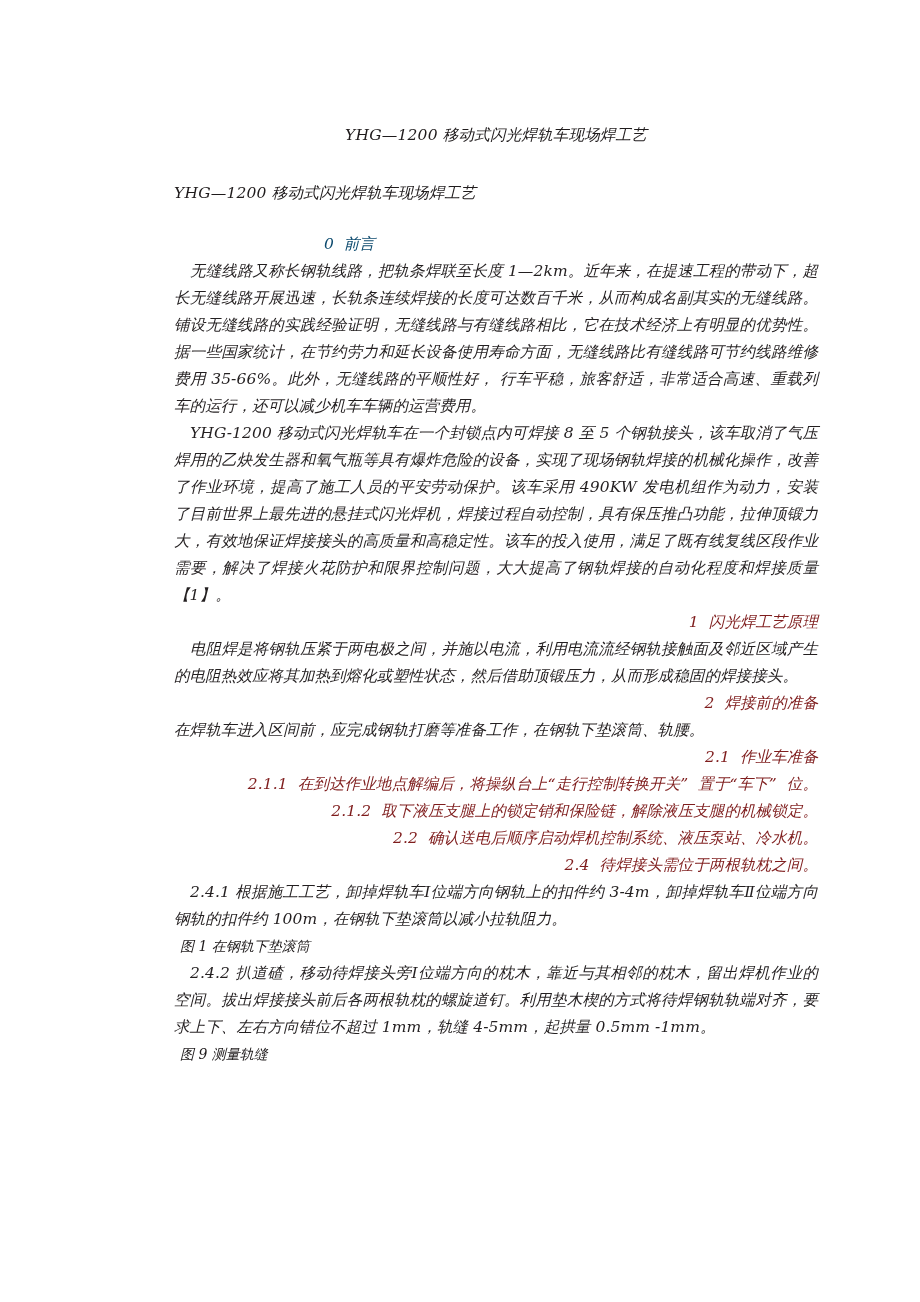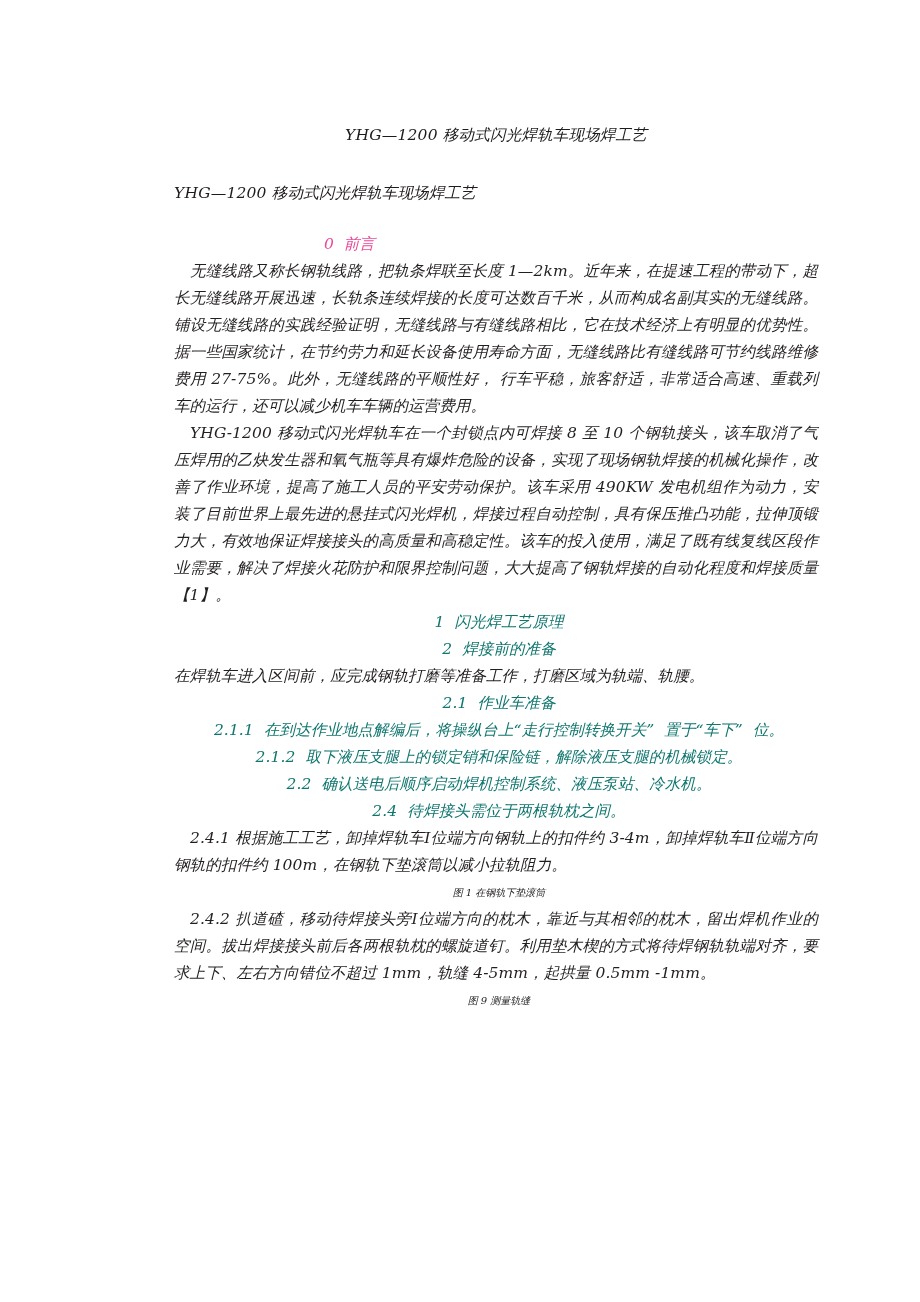--- a/index.html
+++ b/index.html
@@ -49,21 +49,21 @@
     margin-top: 36px;
     letter-spacing: 0.2px;
     color: #1f1b1c;
   }
 
   .sec-center {
     font-size: 15.5px;
     line-height: 27px;
     margin-top: 27px;
     padding-left: 150px;
-    color: #ec4899;
+    color: #0c4a6e;
     white-space: pre;
   }
 
   p.body-para {
     margin: 0;
     font-size: 15.5px;
     line-height: 27px;
     text-align: justify;
     text-justify: inter-ideograph;
     text-indent: 16px;
@@ -72,59 +72,60 @@
   }
 
   p.body-para.no-indent {
     text-indent: 0;
   }
 
   p.heading {
     margin: 0;
     font-size: 15.5px;
     line-height: 27px;
-    text-align: center;
+    text-align: right;
     text-indent: 6px;
-    color: #0f766e;
+    color: #7f1d1d;
     letter-spacing: 0.1px;
     white-space: pre-wrap;
   }
 
   p.caption {
     margin: 0;
-    font-size: 10px;
+    font-size: 14px;
     line-height: 27px;
-    text-align: center;
+    text-align: left;
     text-indent: 6px;
     color: #1f1b1c;
     white-space: pre-wrap;
   }
 </style>
 </head>
 <body>
 
 <div class="page">
   <div class="content">
 
     <div class="doc-title">YHG—1200 移动式闪光焊轨车现场焊工艺</div>
 
     <div class="doc-subtitle">YHG—1200 移动式闪光焊轨车现场焊工艺</div>
 
     <div class="sec-center">0  前言</div>
 
-    <p class="body-para">无缝线路又称长钢轨线路，把轨条焊联至长度 1—2km。近年来，在提速工程的带动下，超长无缝线路开展迅速，长轨条连续焊接的长度可达数百千米，从而构成名副其实的无缝线路。铺设无缝线路的实践经验证明，无缝线路与有缝线路相比，它在技术经济上有明显的优势性。据一些国家统计，在节约劳力和延长设备使用寿命方面，无缝线路比有缝线路可节约线路维修费用 27-75%。此外，无缝线路的平顺性好， 行车平稳，旅客舒适，非常适合高速、重载列车的运行，还可以减少机车车辆的运营费用。</p>
+    <p class="body-para">无缝线路又称长钢轨线路，把轨条焊联至长度 1—2km。近年来，在提速工程的带动下，超长无缝线路开展迅速，长轨条连续焊接的长度可达数百千米，从而构成名副其实的无缝线路。铺设无缝线路的实践经验证明，无缝线路与有缝线路相比，它在技术经济上有明显的优势性。据一些国家统计，在节约劳力和延长设备使用寿命方面，无缝线路比有缝线路可节约线路维修费用 35-66%。此外，无缝线路的平顺性好， 行车平稳，旅客舒适，非常适合高速、重载列车的运行，还可以减少机车车辆的运营费用。</p>
 
-    <p class="body-para">YHG-1200 移动式闪光焊轨车在一个封锁点内可焊接 8 至 10 个钢轨接头，该车取消了气压焊用的乙炔发生器和氧气瓶等具有爆炸危险的设备，实现了现场钢轨焊接的机械化操作，改善了作业环境，提高了施工人员的平安劳动保护。该车采用 490KW 发电机组作为动力，安装了目前世界上最先进的悬挂式闪光焊机，焊接过程自动控制，具有保压推凸功能，拉伸顶锻力大，有效地保证焊接接头的高质量和高稳定性。该车的投入使用，满足了既有线复线区段作业需要，解决了焊接火花防护和限界控制问题，大大提高了钢轨焊接的自动化程度和焊接质量【1】。</p>
+    <p class="body-para">YHG-1200 移动式闪光焊轨车在一个封锁点内可焊接 8 至 5 个钢轨接头，该车取消了气压焊用的乙炔发生器和氧气瓶等具有爆炸危险的设备，实现了现场钢轨焊接的机械化操作，改善了作业环境，提高了施工人员的平安劳动保护。该车采用 490KW 发电机组作为动力，安装了目前世界上最先进的悬挂式闪光焊机，焊接过程自动控制，具有保压推凸功能，拉伸顶锻力大，有效地保证焊接接头的高质量和高稳定性。该车的投入使用，满足了既有线复线区段作业需要，解决了焊接火花防护和限界控制问题，大大提高了钢轨焊接的自动化程度和焊接质量【1】。</p>
 
     <p class="heading">1  闪光焊工艺原理</p>
 
+    <p class="body-para">电阻焊是将钢轨压紧于两电极之间，并施以电流，利用电流流经钢轨接触面及邻近区域产生的电阻热效应将其加热到熔化或塑性状态，然后借助顶锻压力，从而形成稳固的焊接接头。</p>
 
     <p class="heading">2  焊接前的准备</p>
 
-    <p class="body-para no-indent">在焊轨车进入区间前，应完成钢轨打磨等准备工作，打磨区域为轨端、轨腰。</p>
+    <p class="body-para no-indent">在焊轨车进入区间前，应完成钢轨打磨等准备工作，在钢轨下垫滚筒、轨腰。</p>
 
     <p class="heading">2.1  作业车准备</p>
 
     <p class="heading">2.1.1  在到达作业地点解编后，将操纵台上“走行控制转换开关”  置于“车下”  位。</p>
 
     <p class="heading">2.1.2  取下液压支腿上的锁定销和保险链，解除液压支腿的机械锁定。</p>
 
     <p class="heading">2.2  确认送电后顺序启动焊机控制系统、液压泵站、冷水机。</p>
 
 

